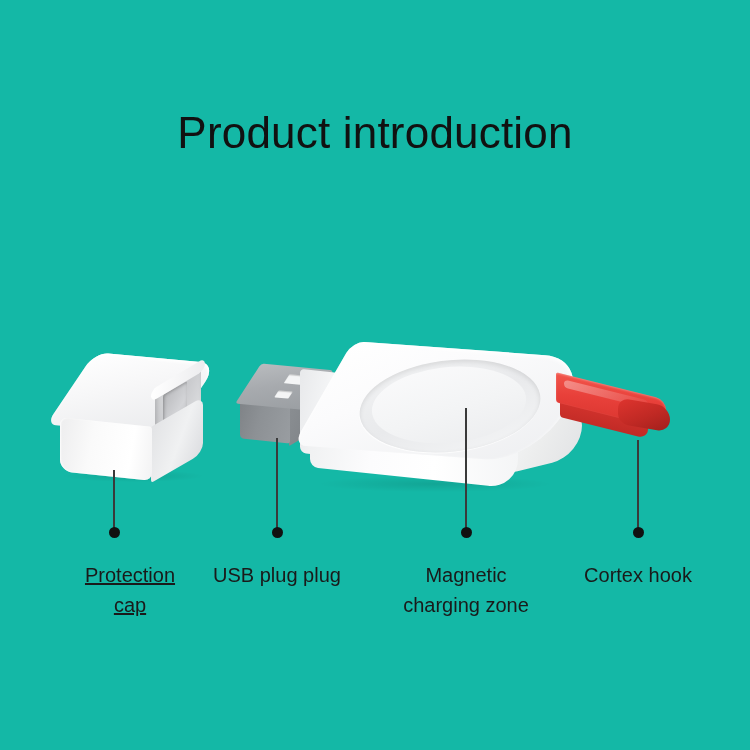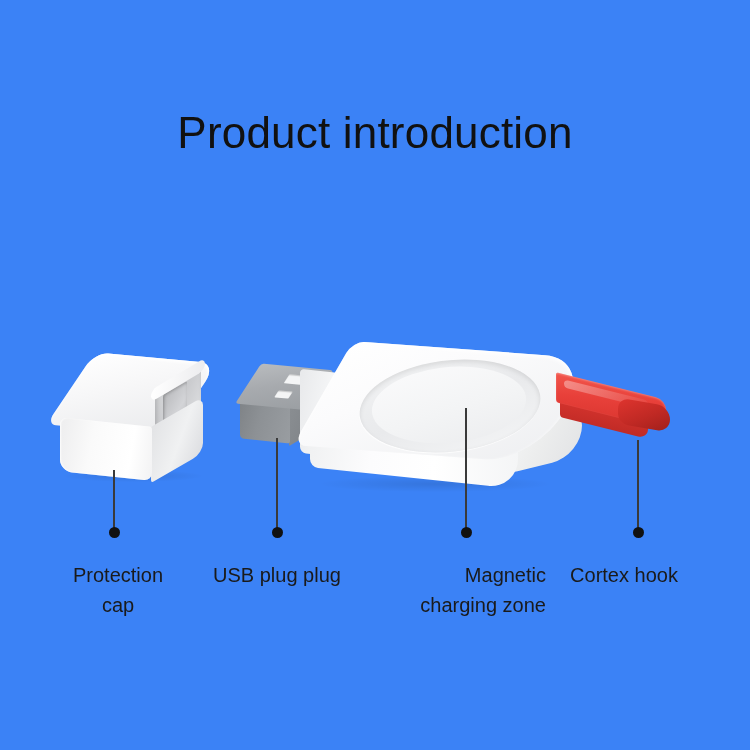--- a/index.html
+++ b/index.html
@@ -12,21 +12,21 @@
     background: #ffffff;
     font-family: "Liberation Sans", sans-serif;
     overflow: hidden;
     position: relative;
   }
 
   #page {
     position: relative;
     width: 750px;
     height: 750px;
-    background: #3b82f6;
+    background: #14b8a6;
   }
 
   
   .page-title {
     position: absolute;
     left: 0;
     top: 108px;
     width: 750px;
     text-align: center;
     font-size: 44px;
@@ -388,34 +388,34 @@
       <div class="hook-highlight"></div>
       <div class="hook-fold"></div>
     </div>
 
   </div>
 
   <div id="callout-layer">
       <div class="callout">
         <div class="leader-line" style="left: 113.2px; top: 470px; height: 62px;"></div>
         <div class="leader-dot" style="left: 108.5px; top: 526.5px;"></div>
-        <div class="callout-label" style="left: 38px; top: 560px; width: 160px;">Protection
+        <div class="callout-label" style="left: 50px; top: 560px; width: 160px; text-decoration: underline;">Protection
 cap</div>
       </div>
       <div class="callout">
         <div class="leader-line" style="left: 276.2px; top: 438px; height: 94px;"></div>
         <div class="leader-dot" style="left: 271.5px; top: 526.5px;"></div>
         <div class="callout-label" style="left: 197px; top: 560px; width: 160px;">USB plug plug</div>
       </div>
       <div class="callout">
         <div class="leader-line" style="left: 465.2px; top: 408px; height: 124px;"></div>
         <div class="leader-dot" style="left: 460.5px; top: 526.5px;"></div>
-        <div class="callout-label" style="left: 386px; top: 560px; width: 160px; text-align: right;">Magnetic
+        <div class="callout-label" style="left: 386px; top: 560px; width: 160px;">Magnetic
 charging zone</div>
       </div>
       <div class="callout">
         <div class="leader-line" style="left: 637.2px; top: 440px; height: 92px;"></div>
         <div class="leader-dot" style="left: 632.5px; top: 526.5px;"></div>
-        <div class="callout-label" style="left: 544px; top: 560px; width: 160px;">Cortex hook</div>
+        <div class="callout-label" style="left: 558px; top: 560px; width: 160px;">Cortex hook</div>
       </div>
     </div>
 
 </div>
 
 </body></html>

